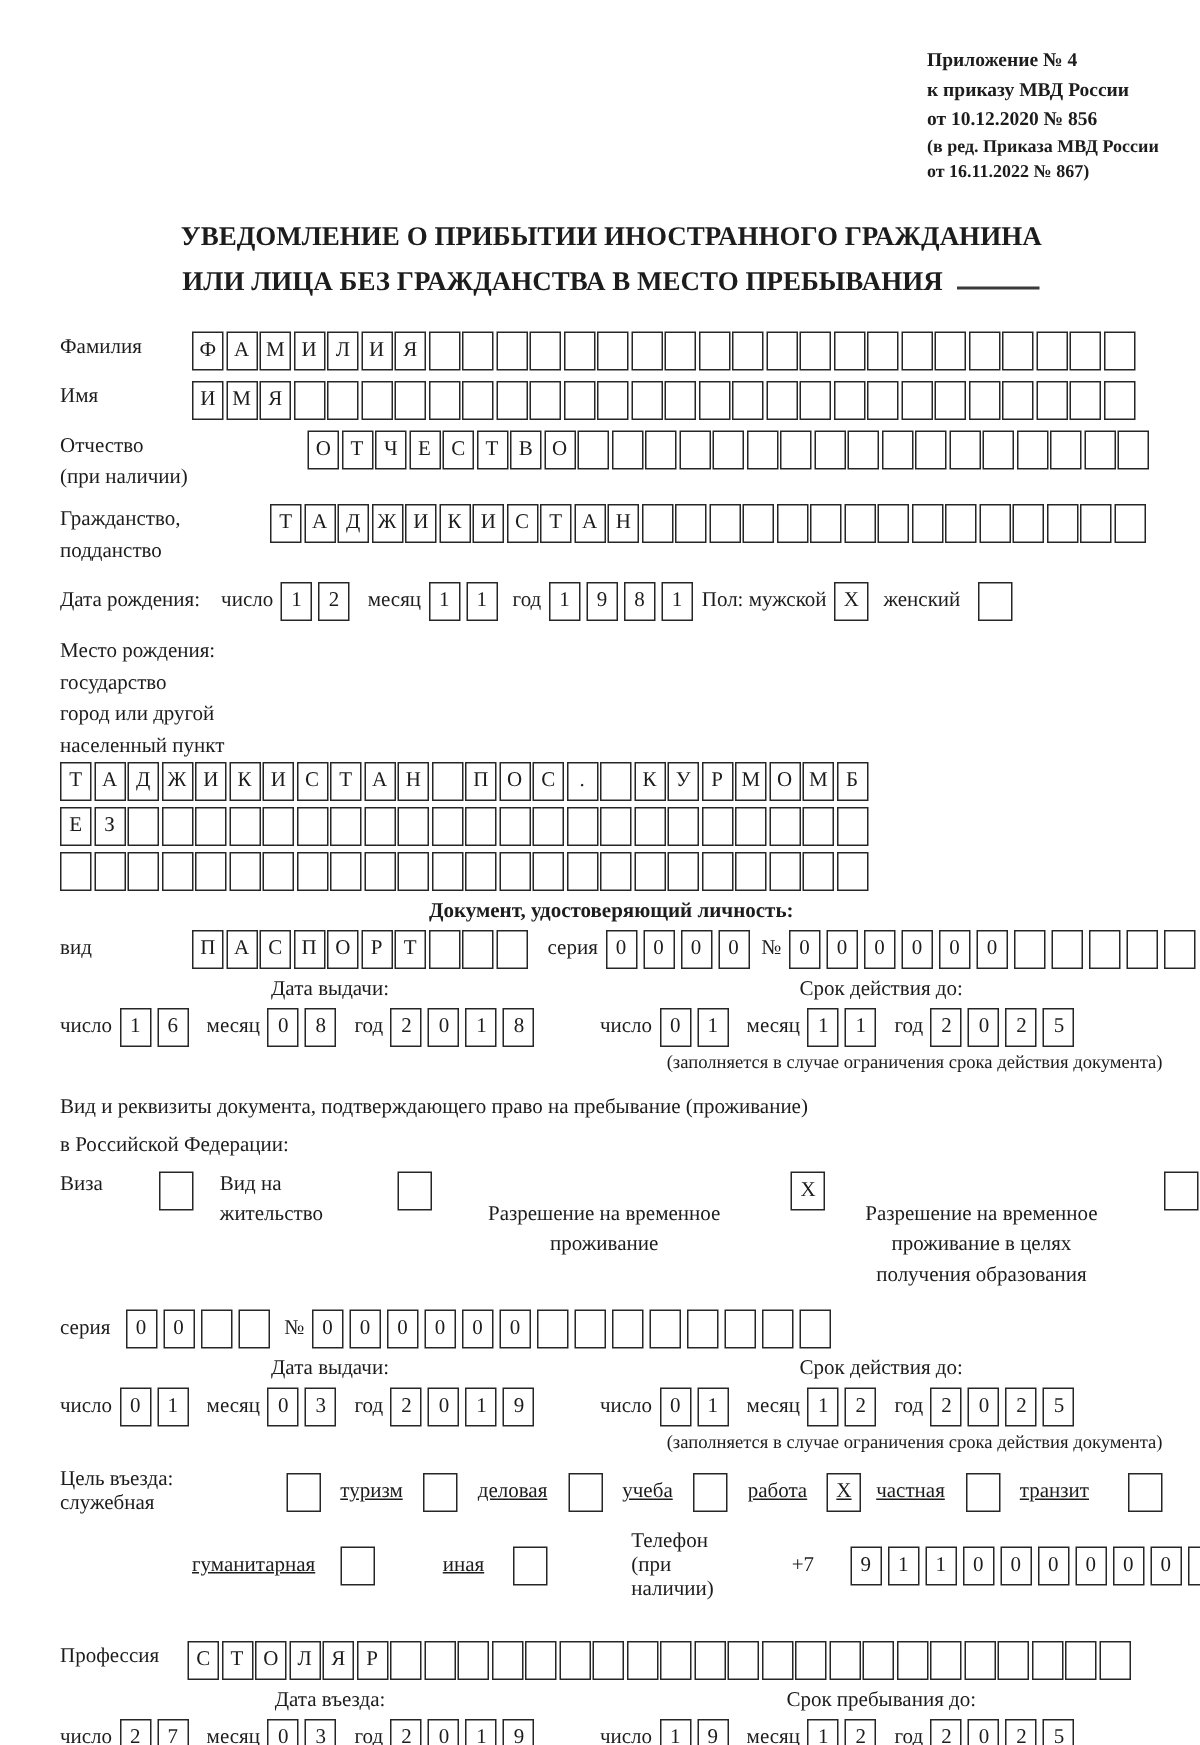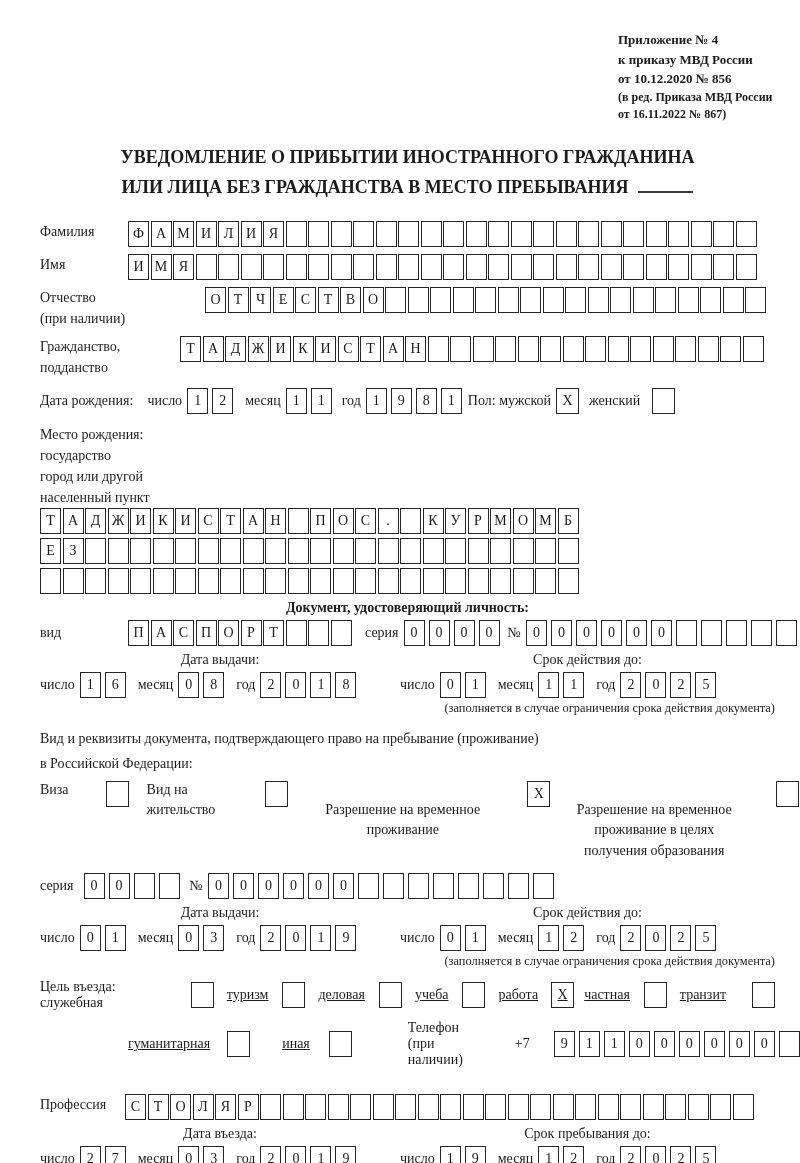--- a/index.html
+++ b/index.html
@@ -585,21 +585,21 @@
     </span>
   </div>
 
   <div class="purpose-line mt2">
     <span class="p-item" style="margin-left:88px;">
       <span>гуманитарная</span>
       <span class="cells" style="margin-left:10px;">
           <span class="chk"></span>
         </span>
     </span>
-    <span class="p-item" style="margin-left:0;">
+    <span class="p-item" style="margin-left:13px;">
       <span>иная</span>
       <span class="cells" style="margin-left:12px;">
           <span class="chk"></span>
         </span>
     </span>
     <span class="dlab" style="margin-left:24px;">Телефон (при наличии)</span>
     <span class="dlab" style="margin-left:28px;">+7</span>
     <span class="cells">
         <span class="dcell">9</span>
         <span class="dcell">1</span>

